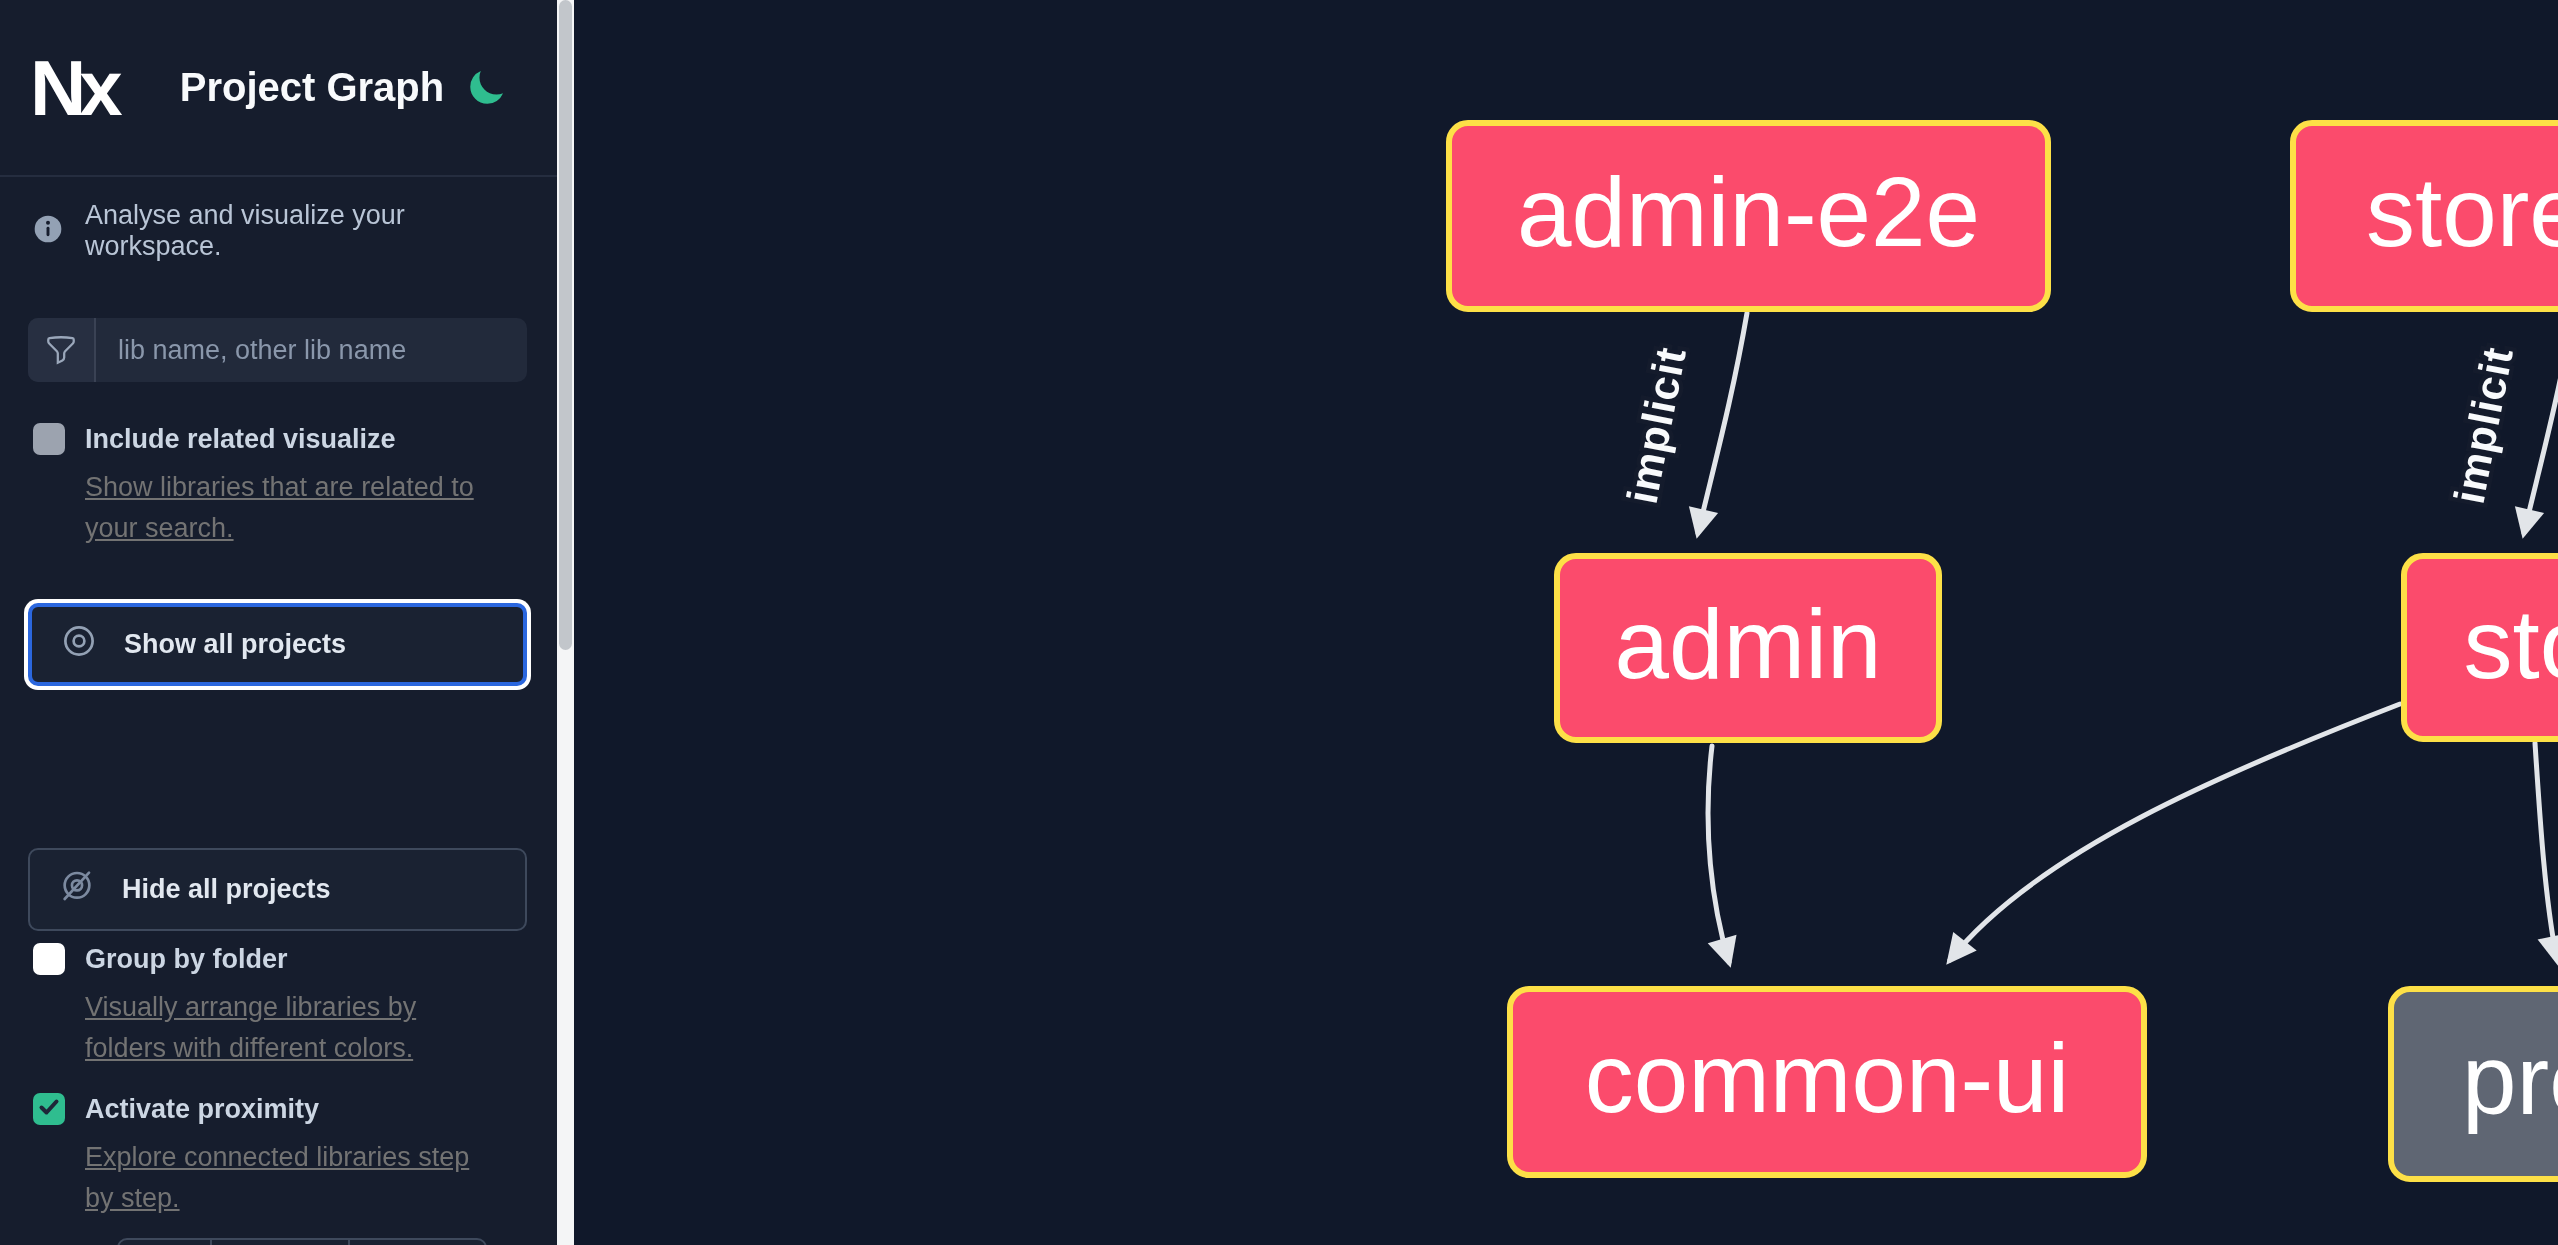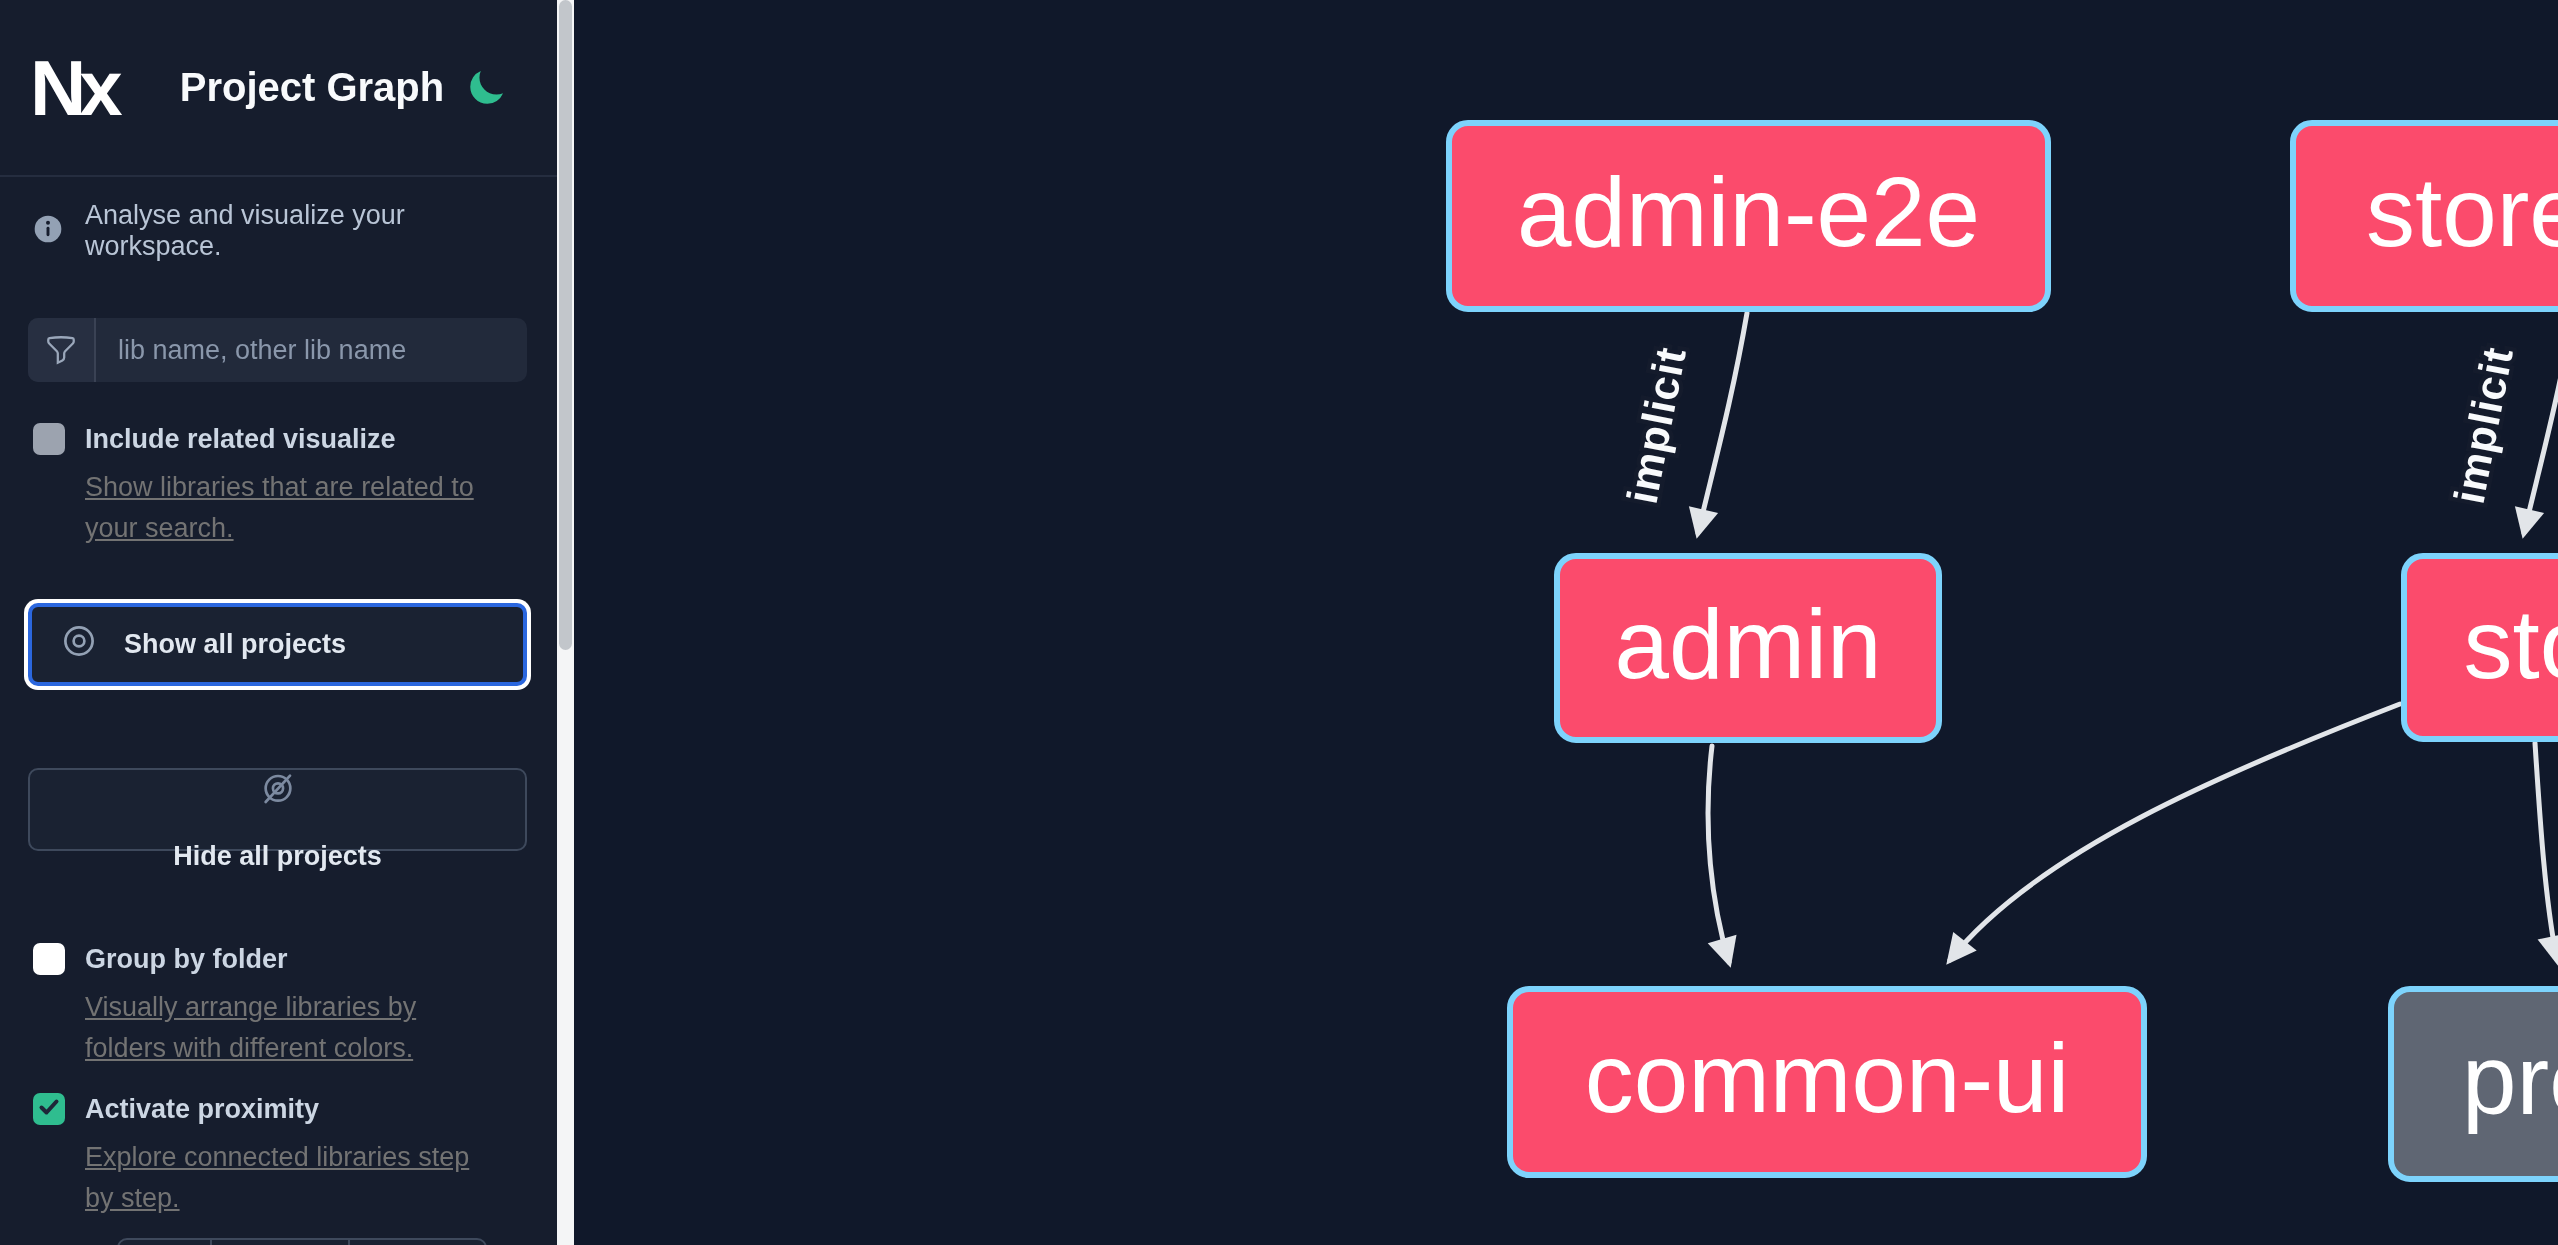--- a/index.html
+++ b/index.html
@@ -71,21 +71,21 @@
   }
 
   .side-btn {
     position: absolute; left: 28px; width: 499px; height: 83px;
     background: #1a2232; border-radius: 10px; border: 2px solid #3e495c;
     display: flex; align-items: center; padding: 0 28px; gap: 26px;
     color: #e2e8f0; font-size: 27px; font-weight: 600; cursor: pointer;
   }
   .btn-show-all { top: 603px; border: 4px solid #2b67de; box-shadow: 0 0 0 4px #ffffff; }
   .btn-affected { top: 703px; border: 3px solid #dc2626; color: #ef4449; }
-  .btn-hide { top: 768px; flex-direction: column; }
+  .btn-hide { top: 848px; }
 
   .segmented {
     position: absolute; left: 117px; top: 1238px; width: 370px; height: 44px;
     border: 2px solid #3e495c; border-radius: 10px; display: flex;
     background: #1a2232;
   }
   .segmented .seg { border-right: 2px solid #3e495c; }
   .segmented .seg:last-child { border-right: none; }
 
   
@@ -101,21 +101,21 @@
   
   .graph-area { position: absolute; left: 574px; top: 0; right: 0; bottom: 0; }
   .edges-svg { position: absolute; left: 0; top: 0; }
   .edge-label {
     font-size: 43px; font-weight: 700; fill: #f8fafc;
     stroke: #141b2c; stroke-width: 9px; paint-order: stroke;
     letter-spacing: 1px;
   }
   .node {
     position: absolute; display: flex; align-items: center; justify-content: center;
-    border-radius: 22px; border: 6px solid #7dd3fc; color: #ffffff;
+    border-radius: 22px; border: 6px solid #fde047; color: #ffffff;
     font-size: 98px; font-weight: 400; cursor: pointer; line-height: 1;
     padding-bottom: 8px;
   }
   .node.pink { background: #fb4b6c; }
   .node.gray { background: #5f6673; }
 </style>
 </head>
 <body>
 
 <div class="sidebar">

